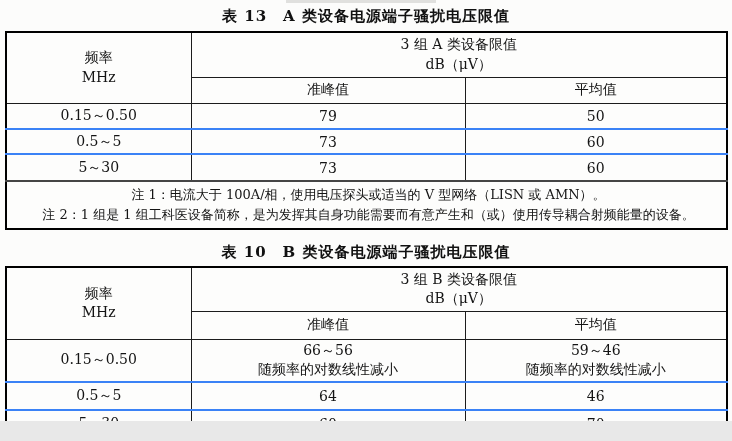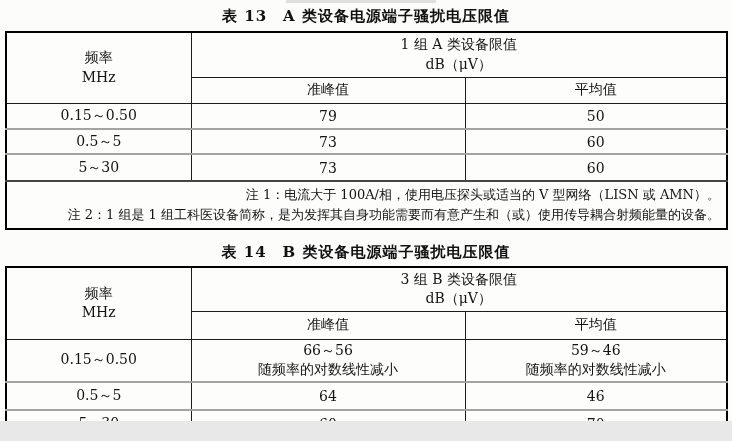--- a/index.html
+++ b/index.html
@@ -41,24 +41,24 @@
 
   table.tbl td {
     border: 1px solid #1c1c1c;
     text-align: center;
     vertical-align: middle;
     font-size: 14px;
     padding: 0;
     color: #141414;
   }
   .two-line { line-height: 1.4; }
-  tr.data-sep td { border-top: 2px solid #a3a3a3; }
+  tr.data-sep td { border-top: 2px solid #3b82f6; }
   tr.notes-row td {
     border-top: 2px solid #454545;
-    text-align: right;
+    text-align: center;
     font-size: 13px;
     line-height: 20px;
     padding: 3px 6px 3px 10px;
   }
   .note-line { white-space: nowrap; }
 
   
   #t13 tr.h1 { height: 45px; }
   #t13 tr.h2 { height: 26px; }
   #t13 tr.r1 { height: 26px; }
@@ -100,21 +100,21 @@
         <col class="c2">
         <col class="c3">
       </colgroup>
     <tbody>
       <tr class="h1">
         <td rowspan="2" class="two-line">
           <div>频率</div>
           <div>MHz</div>
         </td>
         <td colspan="2" class="two-line">
-          <div>1 组 A 类设备限值</div>
+          <div>3 组 A 类设备限值</div>
           <div>dB（μV）</div>
         </td>
       </tr>
       <tr class="h2">
         <td>准峰值</td>
         <td>平均值</td>
       </tr>
       <tr class="r1">
         <td>0.15～0.50</td>
         <td>79</td>
@@ -132,21 +132,21 @@
       </tr>
       <tr class="notes-row">
         <td colspan="3">
           <div class="note-line">注 1：电流大于 100A/相，使用电压探头或适当的 V 型网络（LISN 或 AMN）。</div>
           <div class="note-line">注 2：1 组是 1 组工科医设备简称，是为发挥其自身功能需要而有意产生和（或）使用传导耦合射频能量的设备。</div>
         </td>
       </tr>
     </tbody>
   </table>
 
-  <div class="tbl-title" id="title-t14">表 14　B 类设备电源端子骚扰电压限值</div>
+  <div class="tbl-title" id="title-t14">表 10　B 类设备电源端子骚扰电压限值</div>
 
   <table class="tbl" id="t14">
     <colgroup>
         <col class="c1">
         <col class="c2">
         <col class="c3">
       </colgroup>
     <tbody>
       <tr class="h1">
         <td rowspan="2" class="two-line">

